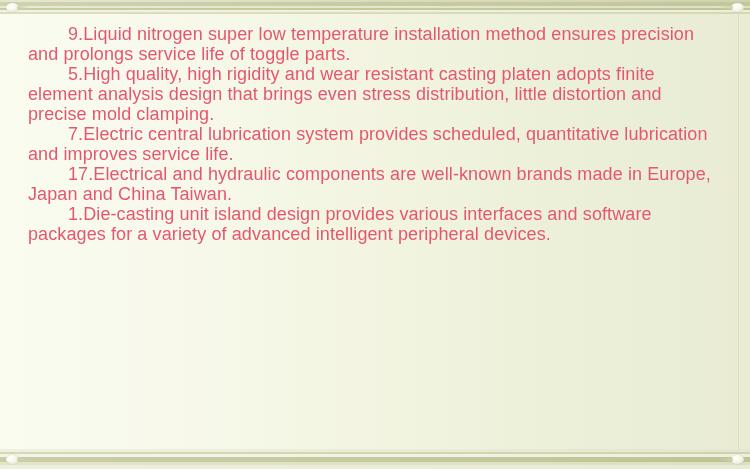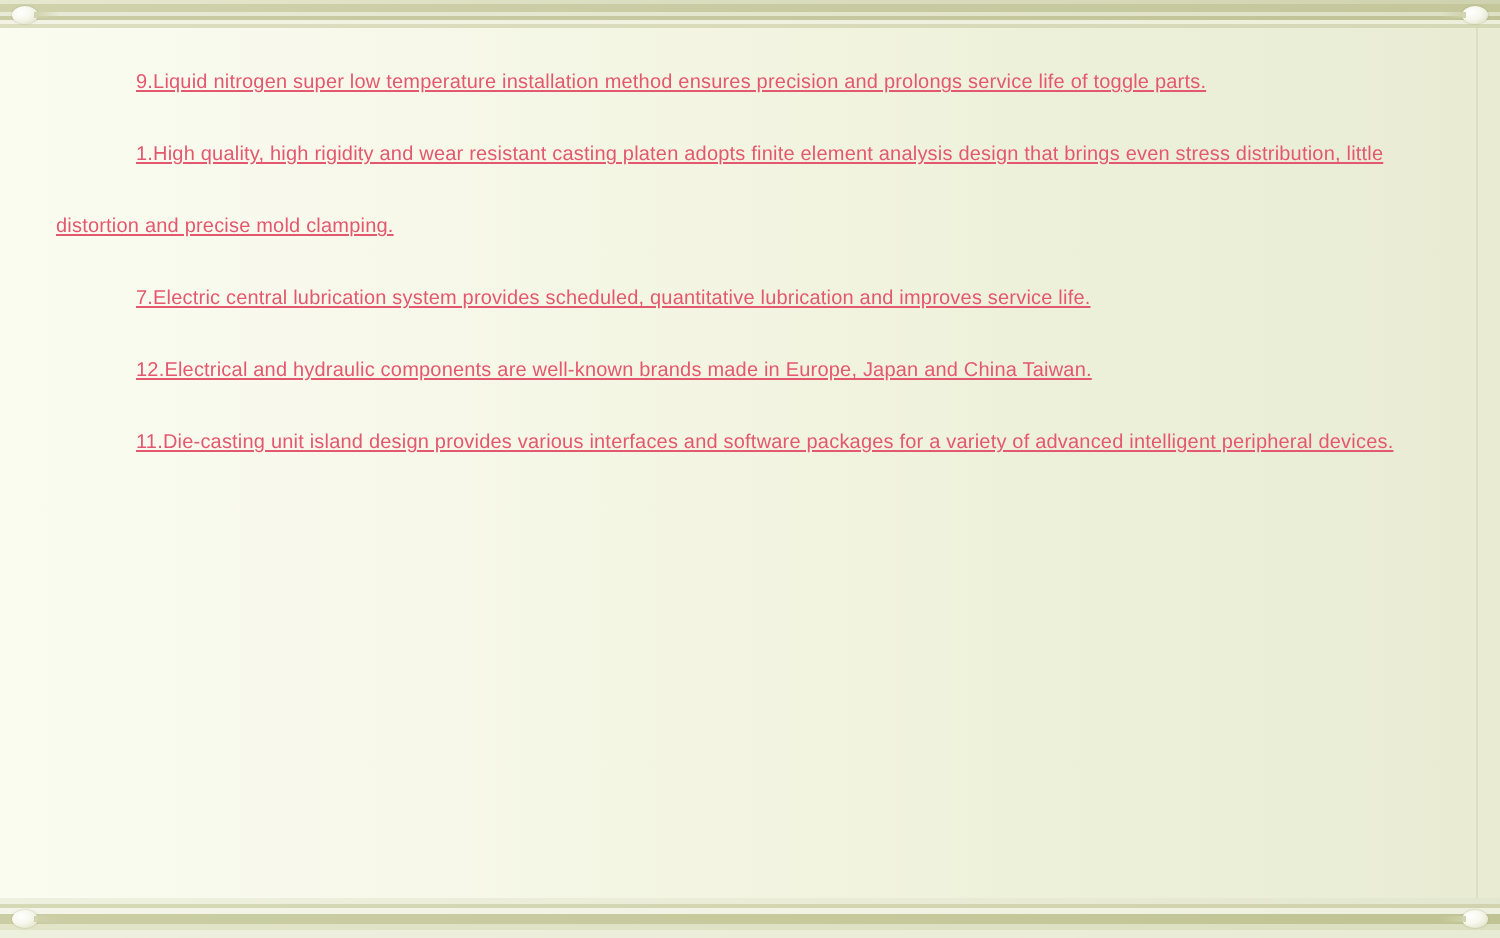--- a/index.html
+++ b/index.html
@@ -112,28 +112,27 @@
     left: 0;
     top: 14px;
     width: 750px;
     height: 435px;
     box-sizing: border-box;
     padding: 10px 30px 0 28px;
   }
 
   .para {
     color: #e4586f;
-    font-size: 10px;
-    line-height: 36px;
+    font-size: 18px;
+    line-height: 20px;
     text-indent: 40px;
     margin: 0;
     letter-spacing: 0.1px;
     white-space: normal;
     font-weight: 400;
-    text-decoration: underline;
   }
 </style>
 </head>
 <body>
 
 <div id="panel">
 
   <div class="border-band top">
     <div class="band-stripe s1"></div>
     <div class="band-stripe s2"></div>
@@ -166,19 +165,19 @@
   </div>
   <div class="ornament flip" id="orn-br">
     <div class="gem"></div>
     <div class="tail"></div>
   </div>
 
   <div class="inner-rule" id="rule-right"></div>
 
   <div id="content">
     <p class="para">9.Liquid nitrogen super low temperature installation method ensures precision and prolongs service life of toggle parts.</p>
-    <p class="para">1.High quality, high rigidity and wear resistant casting platen adopts finite element analysis design that brings even stress distribution, little distortion and precise mold clamping.</p>
+    <p class="para">5.High quality, high rigidity and wear resistant casting platen adopts finite element analysis design that brings even stress distribution, little distortion and precise mold clamping.</p>
     <p class="para">7.Electric central lubrication system provides scheduled, quantitative lubrication and improves service life.</p>
-    <p class="para">12.Electrical and hydraulic components are well-known brands made in Europe, Japan and China Taiwan.</p>
-    <p class="para">11.Die-casting unit island design provides various interfaces and software packages for a variety of advanced intelligent peripheral devices.</p>
+    <p class="para">17.Electrical and hydraulic components are well-known brands made in Europe, Japan and China Taiwan.</p>
+    <p class="para">1.Die-casting unit island design provides various interfaces and software packages for a variety of advanced intelligent peripheral devices.</p>
   </div>
 
 </div>
 
 </body></html>

